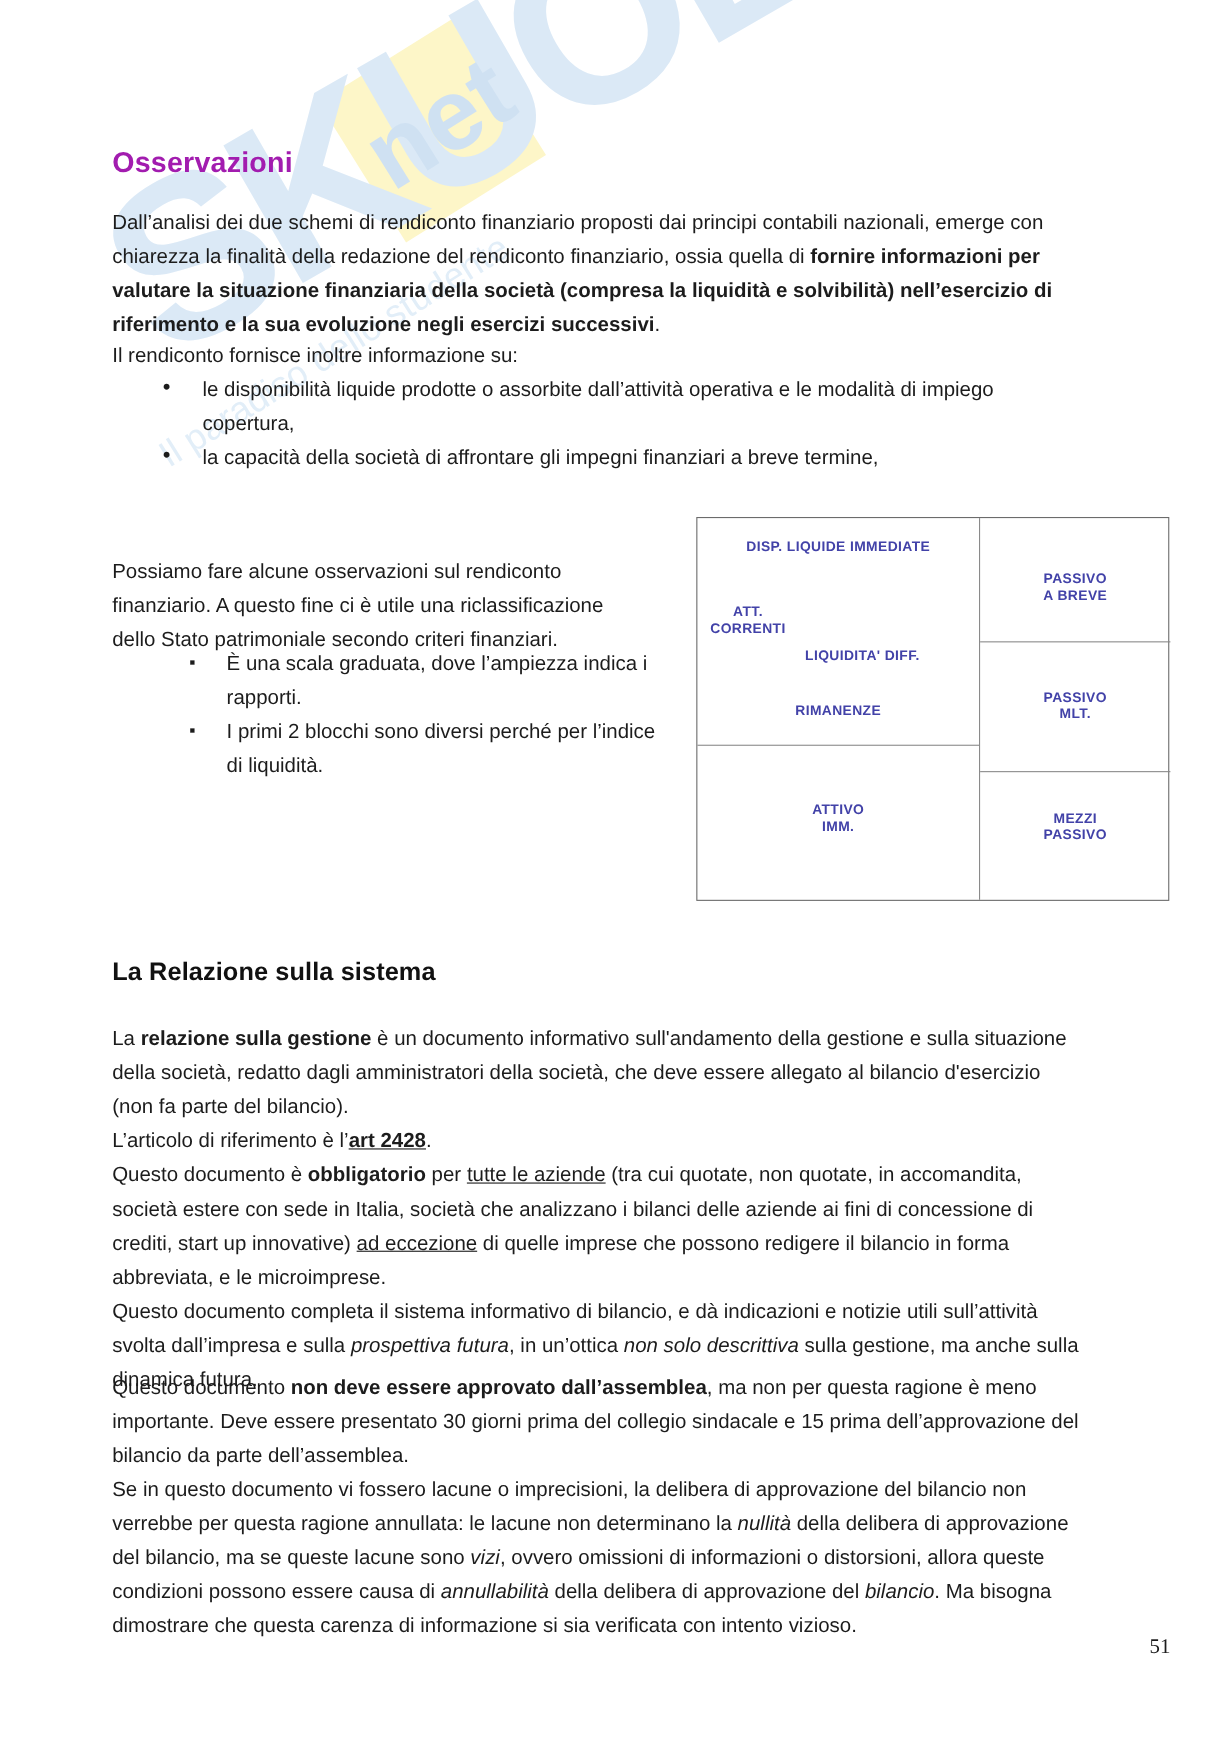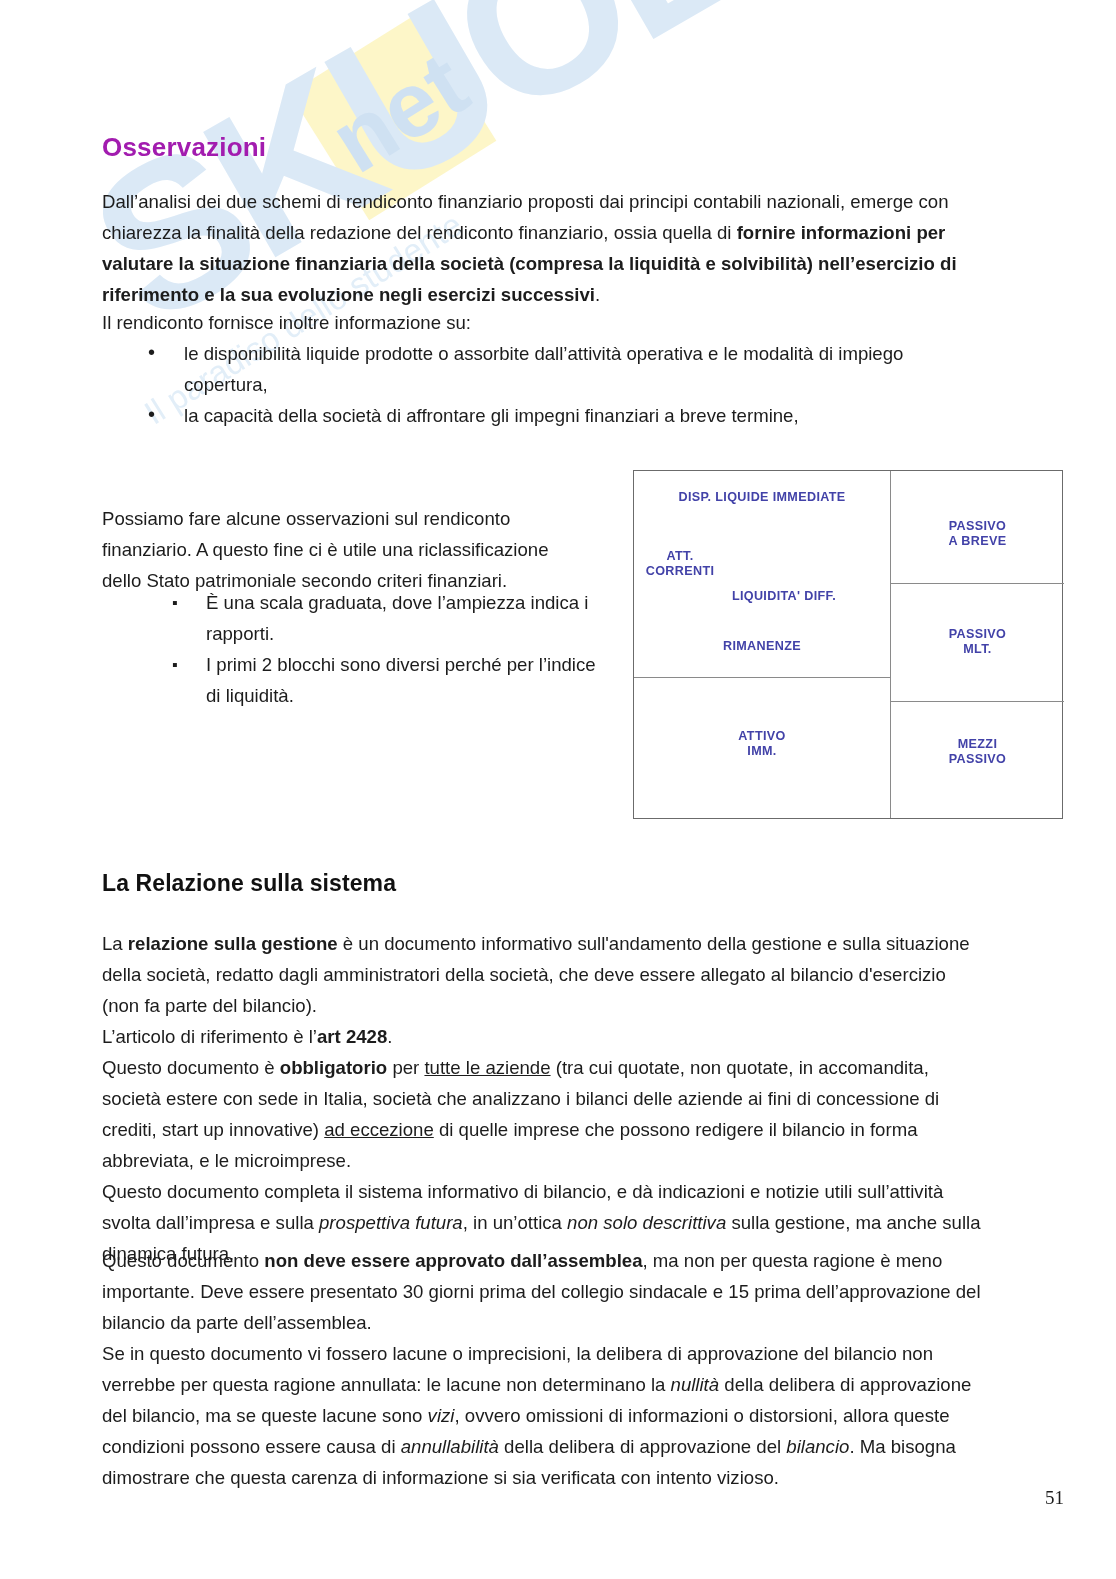--- a/index.html
+++ b/index.html
@@ -93,21 +93,21 @@
   .para {
     position: absolute;
     font-size: 18.6px;
     line-height: 31px;
     color: #1c1c1c;
     text-align: left;
   }
   .para b { font-weight: bold; }
   .para i { font-style: italic; }
   .para u { text-decoration: underline; }
-  .para .bu { font-weight: bold; }
+  .para .bu { font-weight: bold; text-decoration: underline; }
 
   ul.dots, ul.squares {
     position: absolute;
     margin: 0;
     padding: 0;
     list-style: none;
     font-size: 18.6px;
     line-height: 31px;
     color: #1c1c1c;
   }

